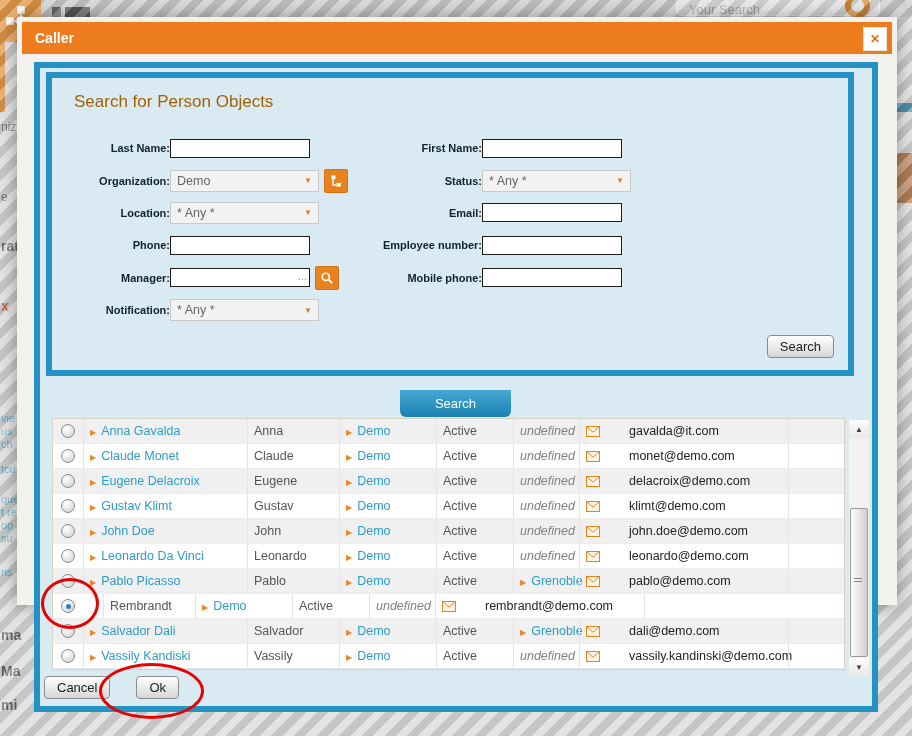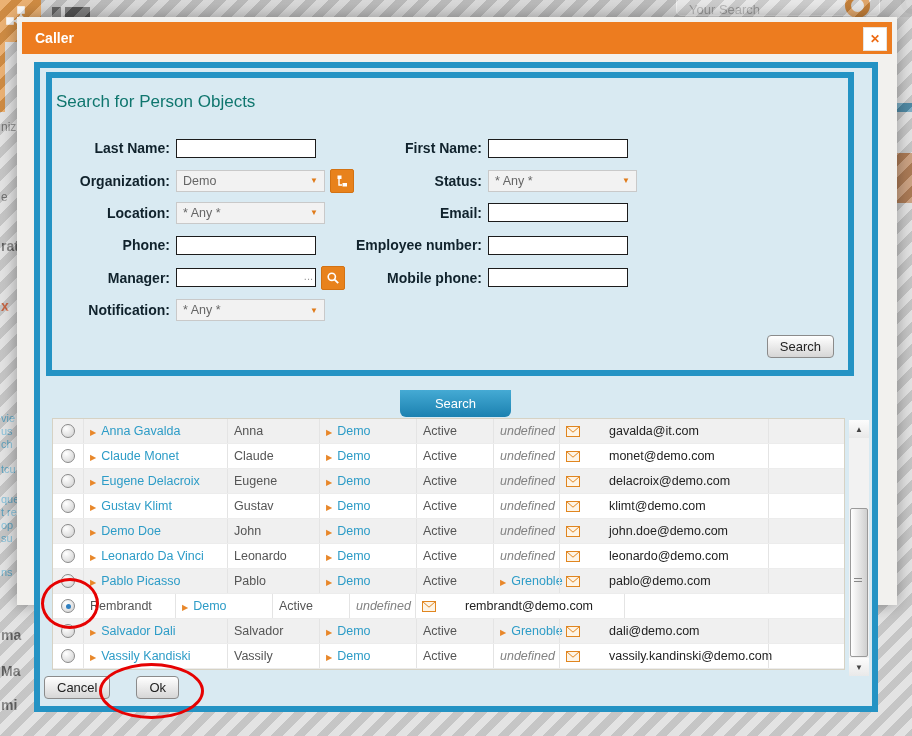--- a/index.html
+++ b/index.html
@@ -30,26 +30,26 @@
   
   .modal{position:absolute;left:17px;top:17px;width:880px;height:588px;background:#f2f1ee;
     box-shadow:0 0 16px rgba(0,0,0,.35);z-index:10;}
   .titlebar{position:absolute;left:5px;top:5px;width:870px;height:32px;background:#ed7c1f;
     display:flex;align-items:center;}
   .titlebar .ttl{color:#fff;font-weight:bold;font-size:14px;margin-left:13px;}
   .close-btn{position:absolute;right:5px;top:5px;width:22px;height:22px;background:#fff;border:1px solid #e7e3de;
     color:#ed6a12;font-weight:bold;font-size:12px;display:flex;align-items:center;justify-content:center;cursor:pointer;}
   .outer-frame{position:absolute;left:17px;top:45px;width:832px;height:638px;border:6px solid #2493c4;background:#d9eaf2;}
   .form-panel{position:absolute;left:6px;top:4px;width:796px;height:292px;border:6px solid #2493c4;background:#d9eaf2;}
-  .form-title{position:absolute;left:4px;top:14px;font-size:17px;color:#0f766e;}
+  .form-title{position:absolute;left:22px;top:14px;font-size:17px;color:#a16207;}
   .fcol{position:absolute;top:54px;}
   .fcol-left{left:0;width:400px;}
   .fcol-right{left:298px;width:330px;}
   .frow{height:32.4px;display:flex;align-items:center;}
-  .flabel{text-align:right;padding-right:6px;font-weight:bold;font-size:14px;color:#10222c;}
+  .flabel{text-align:right;font-weight:bold;font-size:11px;color:#10222c;}
   .fcol-left .flabel{width:118px;}
   .fcol-right .flabel{width:132px;}
   .tinput{width:132px;height:15px;border:1.5px solid #1c1c1c;background:#fff;font-size:12px;padding:1px 3px;font-family:inherit;}
   .fselect{width:135px;height:20px;background:#f2f2f2;border:1px solid #c9c9c9;display:flex;align-items:center;
     padding:0 6px;font-size:12.5px;color:#666;cursor:pointer;}
   .fselect .arr{margin-left:auto;color:#e07b1a;font-size:8px;}
   .iconbtn{width:22px;height:22px;background:#e8821c;border:1px solid #d37213;border-radius:2px;margin-left:5px;
     display:flex;align-items:center;justify-content:center;cursor:pointer;flex:none;}
   .lookup-wrap{position:relative;display:flex;align-items:center;}
   .lookup-hint{position:absolute;right:32px;top:4px;color:#9a9a9a;font-size:11px;pointer-events:none;}
@@ -60,21 +60,21 @@
     background:linear-gradient(#45aad4,#1b81b0);border-radius:0 0 6px 6px;color:#fff;font-size:13px;
     display:flex;align-items:center;justify-content:center;cursor:pointer;}
   
   .results-box{position:absolute;left:12px;top:350px;width:793px;height:252px;background:#fff;border:1px solid #d6d2c4;box-sizing:border-box;overflow:hidden;}
   .row{height:25px;display:flex;align-items:stretch;font-size:12.5px;border-bottom:1px solid #ececec;box-sizing:border-box;}
   .row.odd{background:#f0f0f0;justify-content:center;}
   .cell{display:flex;align-items:center;padding-left:6px;box-sizing:border-box;border-left:1px solid #e4e4e4;}
   .cell:first-child{border-left:none;}
   .c-radio{width:30px;justify-content:center;padding-left:0;}
   .c-name{width:144px;}
-  .c-first{width:92px;color:#555;}
+  .c-first{width:92px;color:#555;margin-left:20px;}
   .c-org{width:97px;}
   .c-status{width:77px;color:#555;}
   .c-loc{width:66px;}
   .c-email{width:209px;color:#222;gap:24px;}
   .c-extra{flex:1;}
   .lnk{color:#2d9cc7;cursor:pointer;}
   .larr{color:#e8872a;font-size:8px;margin-right:5px;}
   .undef{font-style:italic;color:#828282;}
   .radio{width:12px;height:12px;border-radius:50%;border:1px solid #8a8a8a;
     background:radial-gradient(circle at 35% 30%, #ffffff, #cfcfcf);position:relative;cursor:pointer;flex:none;}
@@ -349,21 +349,21 @@
             </span>
             <span>klimt@demo.com</span>
           </div>
           <div class="cell c-extra"></div>
         </div>
         <div class="row odd">
           <div class="cell c-radio">
             <span class="radio"></span>
           </div>
           <div class="cell c-name">
-            <span><span class="larr">▶</span><span class="lnk">Demo Doe</span></span>
+            <span><span class="larr">▶</span><span class="lnk">John Doe</span></span>
           </div>
           <div class="cell c-first">John</div>
           <div class="cell c-org">
             <span><span class="larr">▶</span><span class="lnk">Demo</span></span>
           </div>
           <div class="cell c-status">Active</div>
           <div class="cell c-loc">
             <span class="undef">undefined</span>
           </div>
           <div class="cell c-email">

